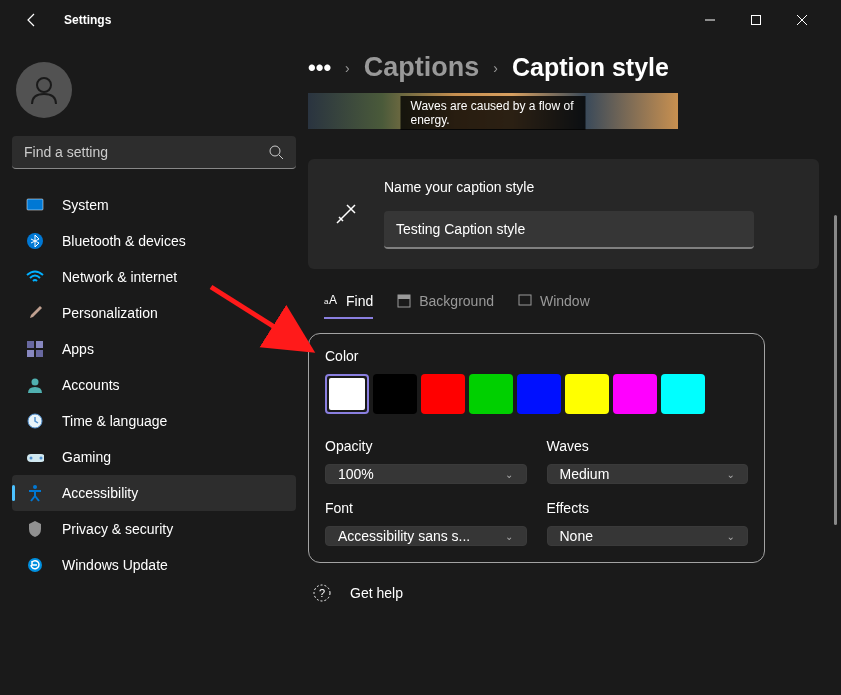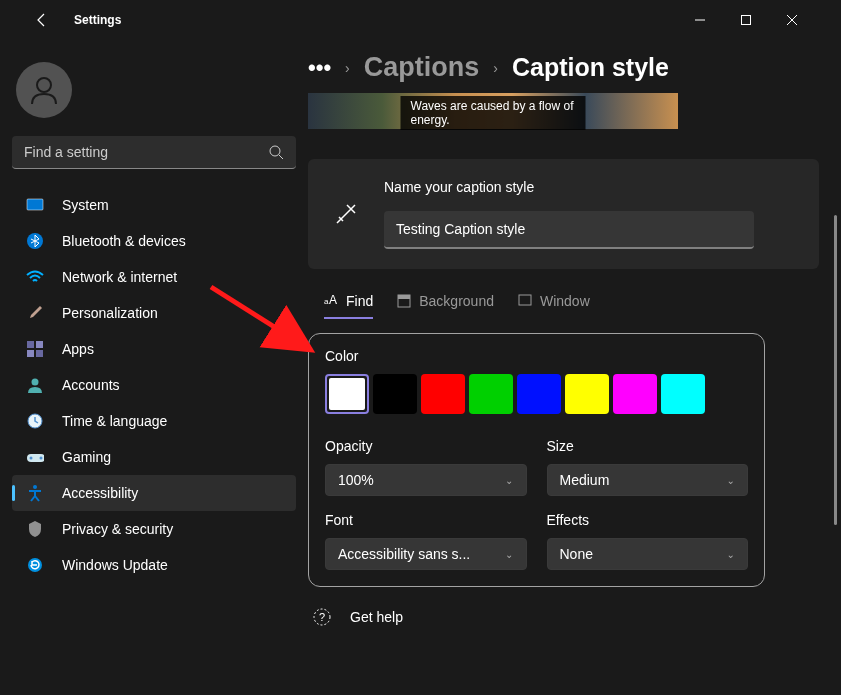--- a/index.html
+++ b/index.html
@@ -1,18 +1,18 @@
 <!DOCTYPE html>
 <html><head>
   <meta charset="utf-8">
   <style>
     * { margin: 0; padding: 0; box-sizing: border-box; font-family: "Segoe UI", sans-serif; }
     body { background: #1a1a1a; color: #fff; width: 841px; height: 695px; overflow: hidden; position: relative; }
     
-    .titlebar { display: flex; align-items: center; justify-content: space-between; height: 40px; padding: 0 26px; }
+    .titlebar { display: flex; align-items: center; justify-content: space-between; height: 40px; padding: 0 16px; }
     .titlebar-left { display: flex; align-items: center; gap: 16px; }
     .back-btn { width: 32px; height: 32px; display: flex; align-items: center; justify-content: center; cursor: pointer; border-radius: 4px; }
     .title { font-size: 12px; color: #fff; font-weight: 600; }
     .titlebar-right { display: flex; }
     .win-btn { width: 46px; height: 30px; display: flex; align-items: center; justify-content: center; cursor: pointer; }
     
     .main { display: flex; height: calc(695px - 40px); }
     
     .sidebar { width: 308px; padding: 12px 12px 0 12px; }
     .avatar { width: 56px; height: 56px; border-radius: 50%; background: #525252; display: flex; align-items: center; justify-content: center; margin: 10px 0 18px 4px; }
@@ -51,21 +51,21 @@
     .highlight-box { border: 1px solid #a3a3a3; border-radius: 12px; padding: 14px 16px 16px; margin: 0 54px 0 0; }
     .section-label { font-size: 14px; margin-bottom: 10px; }
     .swatches { display: flex; gap: 4px; margin-bottom: 24px; }
     .swatch { width: 44px; height: 40px; border-radius: 4px; cursor: pointer; }
     .swatch.selected { border: 2px solid #8a7fe0; padding: 2px; }
     .swatch.selected .inner { width: 100%; height: 100%; border-radius: 2px; background: #fff; }
     
     .controls-row { display: flex; gap: 20px; margin-bottom: 16px; }
     .control { flex: 1; }
     .control-label { font-size: 14px; margin-bottom: 10px; display: block; }
-    .select { display: flex; align-items: center; justify-content: space-between; background: #363636; border: 1px solid #3a3a3a; border-radius: 4px; padding: 7px 12px; cursor: pointer; font-size: 14px; text-align: center; }
+    .select { display: flex; align-items: center; justify-content: space-between; background: #363636; border: 1px solid #3a3a3a; border-radius: 4px; padding: 1px 12px; cursor: pointer; font-size: 14px; text-align: center; }
     .select-chevron { color: #aaa; font-size: 10px; }
     
     .arrow { position: absolute; left: 206px; top: 282px; pointer-events: none; }
     
     .help-row { display: flex; align-items: center; gap: 18px; padding: 20px 0 0 4px; font-size: 14px; }
   </style>
 </head>
 <body>
 
 <div class="titlebar">
@@ -281,21 +281,21 @@
       </div>
       <div class="controls-row">
         <div class="control">
           <span class="control-label">Opacity</span>
           <div class="select">
               <span>100%</span>
               <span class="select-chevron">⌄</span>
             </div>
         </div>
         <div class="control">
-          <span class="control-label">Size</span>
+          <span class="control-label">Waves</span>
           <div class="select">
               <span>Medium</span>
               <span class="select-chevron">⌄</span>
             </div>
         </div>
       </div>
       <div class="controls-row" style="margin-bottom:0">
         <div class="control">
           <span class="control-label">Font</span>
           <div class="select">

